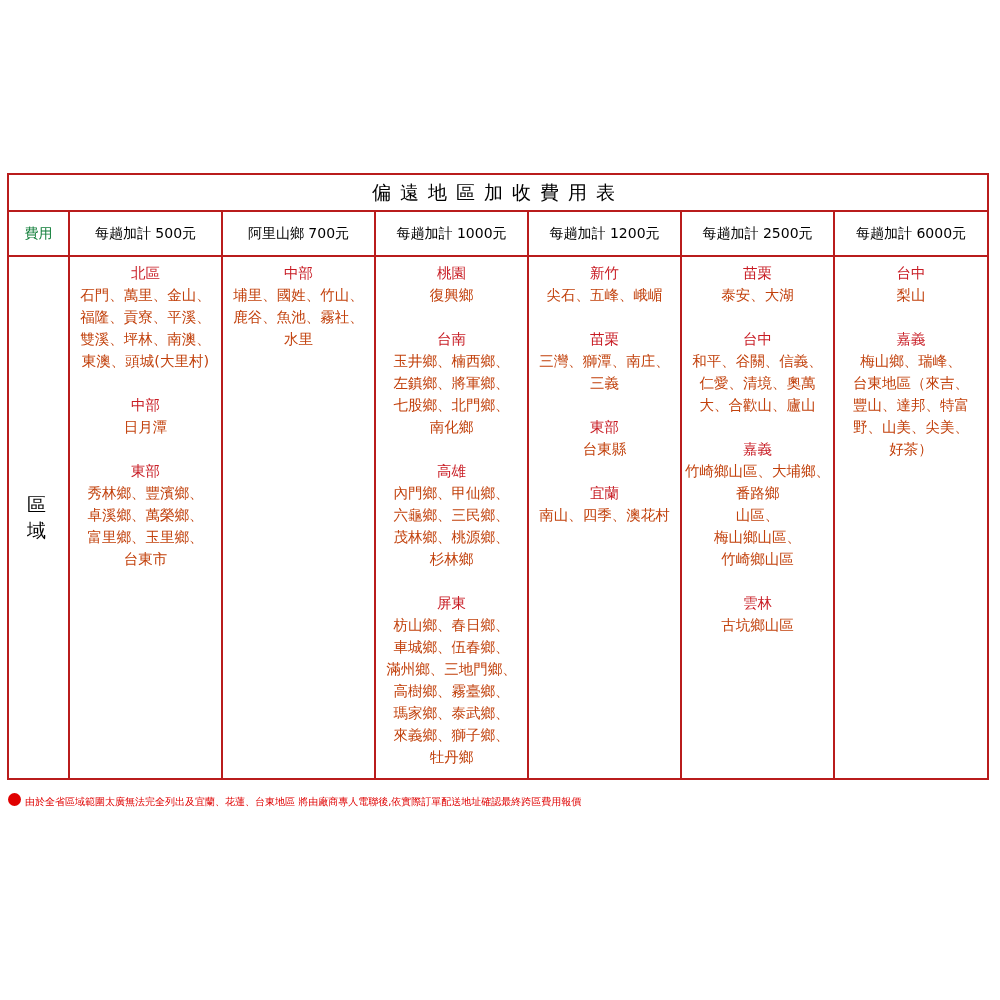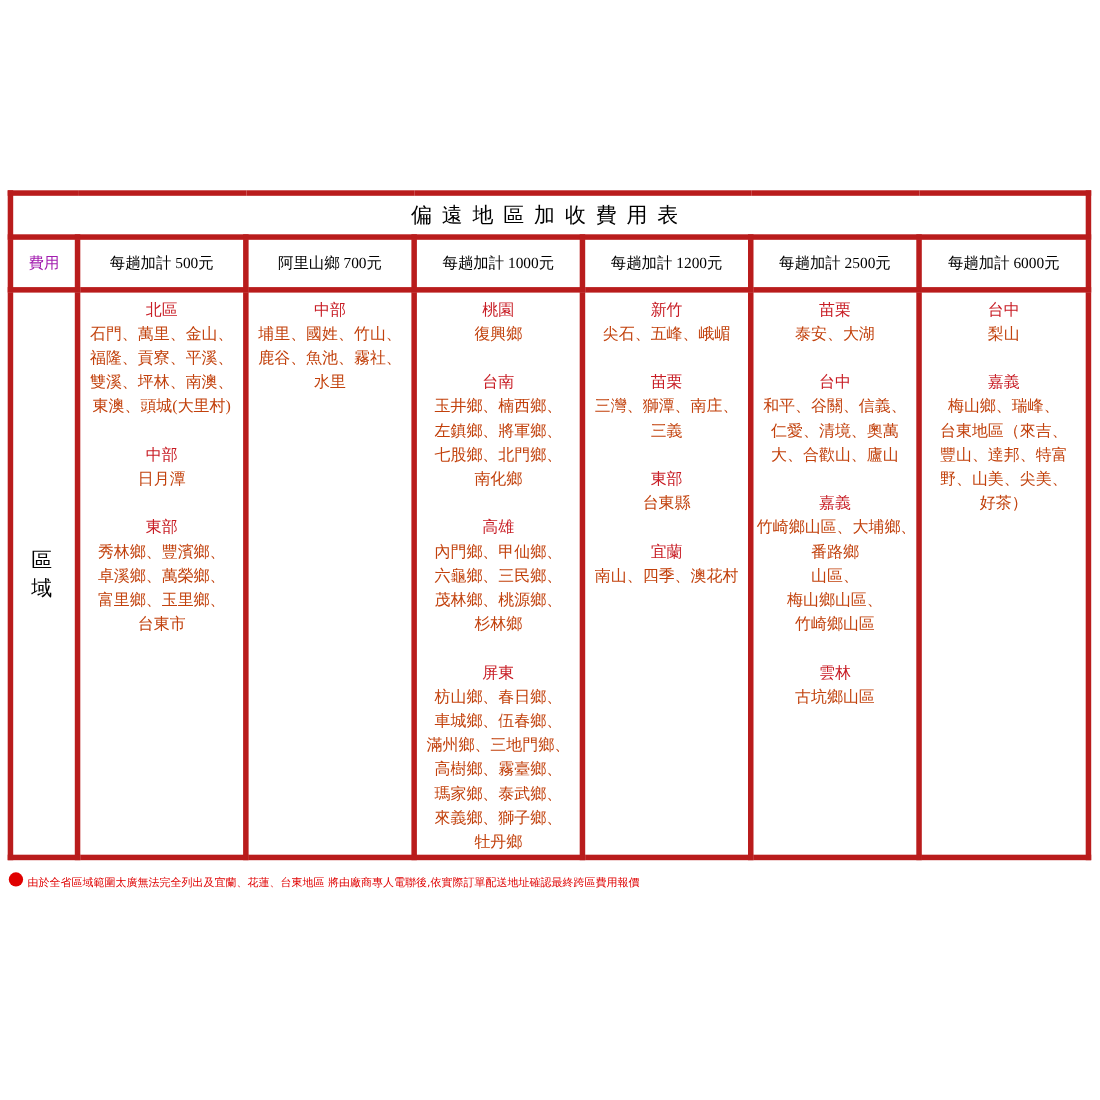--- a/index.html
+++ b/index.html
@@ -2,24 +2,24 @@
 <html><head>
   <meta charset="utf-8">
   <style>
     html, body { margin: 0; padding: 0; background: #ffffff; }
     body { width: 1000px; height: 1000px; position: relative; overflow: hidden;
            font-family: "DejaVu Sans", "Liberation Sans", sans-serif; color: #000; }
     table.fee-table {
       position: absolute; left: 7px; top: 173px; width: 980px; height: 607px;
       border-collapse: collapse; table-layout: fixed;
     }
-    table.fee-table td, table.fee-table th { border: 5px solid #b91c1c; padding: 0; font-family: Liberation Serif, serif; }
+    table.fee-table td, table.fee-table th { border: 2px solid #b91c1c; padding: 0; }
     .title-cell { height: 35px; text-align: center; font-size: 19px; letter-spacing: 9px; font-weight: normal; }
     .hdr-row th { height: 43px; font-weight: normal; font-size: 14px; }
-    .hdr-label { color: #a21caf; font-size: 15px; }
+    .hdr-label { color: #15803d; font-size: 15px; }
     .fee-label { color: #000000; }
     .region-label { text-align: center; vertical-align: middle; font-size: 19px; letter-spacing: 14px; padding-left: 10px !important; }
     .zone-cell { vertical-align: top; padding: 5px 3px 0 3px !important; font-size: 14.5px; line-height: 22px; text-align: center; }
     .group { margin-bottom: 22px; }
     .group:last-child { margin-bottom: 0; }
     .group-title { color: #c81c24; }
     .group-line { color: #c2410c; white-space: nowrap; }
     .footnote {
       position: absolute; left: 8px; top: 793px; font-size: 10px; color: #e00000; white-space: nowrap;
     }

